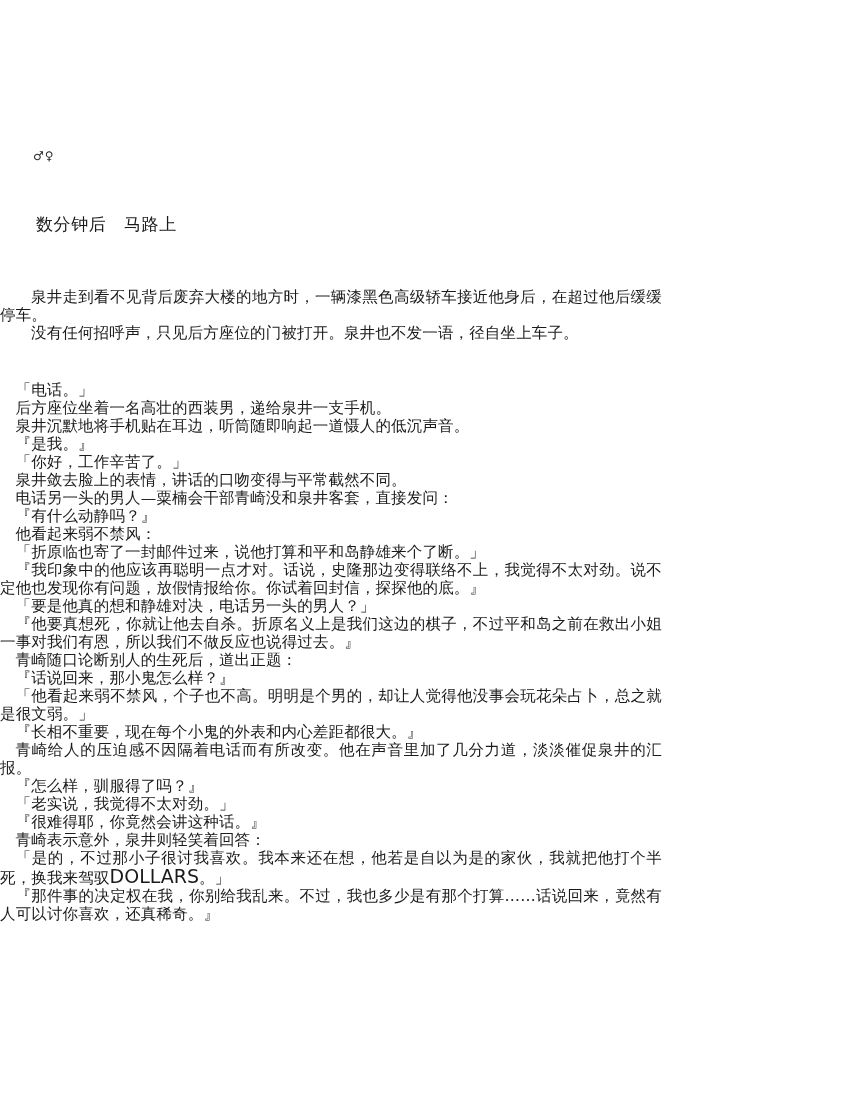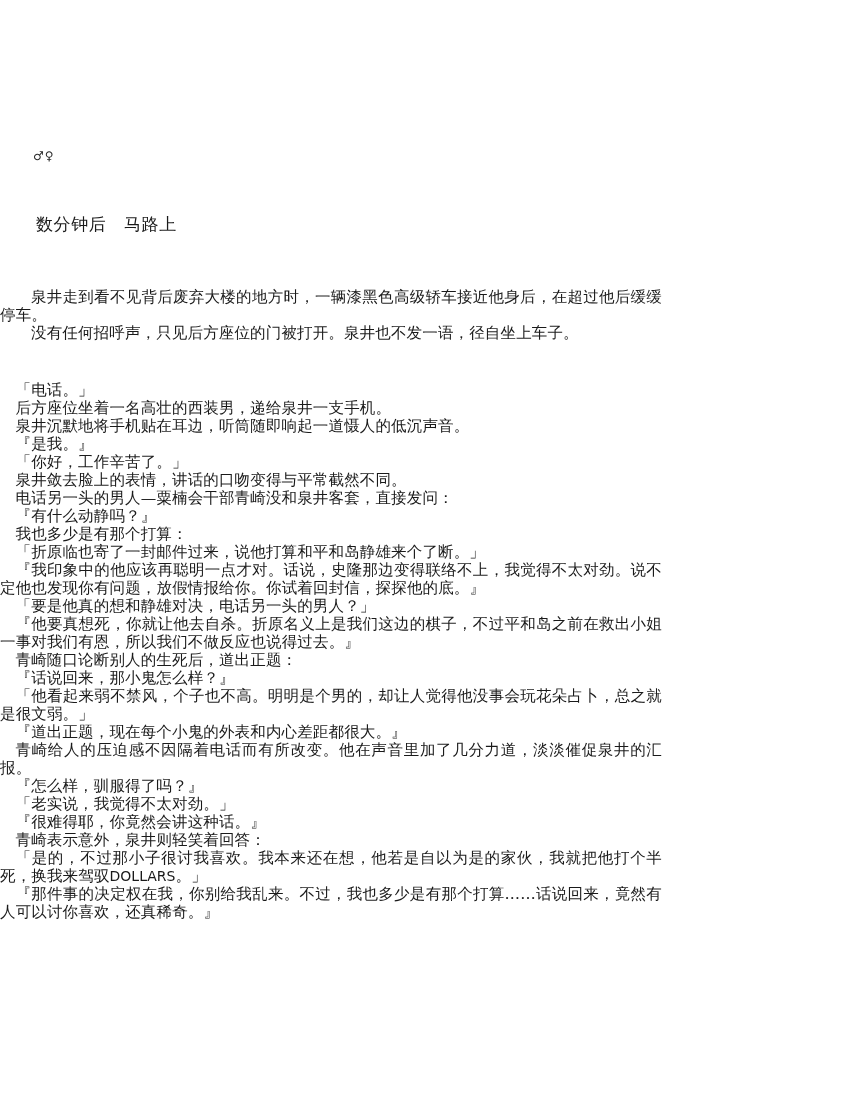--- a/index.html
+++ b/index.html
@@ -71,21 +71,21 @@
     word-break: break-all;
   }
 
   p.para.indent1 {
     text-indent: 15.5px;
   }
   .spacer-md { height: 39px; }
 
   .latin {
     font-family: "DejaVu Sans", "Liberation Sans", sans-serif;
-    font-size: 14px;
+    font-size: 19px;
     letter-spacing: 0;
   }
 </style>
 </head>
 <body>
 
 <div class="page">
 
   <div class="symbol-line">♂♀</div>
 
@@ -96,29 +96,29 @@
       <p class="para">没有任何招呼声，只见后方座位的门被打开。泉井也不发一语，径自坐上车子。</p>
       <div class="spacer-md"></div>
       <p class="para indent1">「电话。」</p>
       <p class="para indent1">后方座位坐着一名高壮的西装男，递给泉井一支手机。</p>
       <p class="para indent1">泉井沉默地将手机贴在耳边，听筒随即响起一道慑人的低沉声音。</p>
       <p class="para indent1">『是我。』</p>
       <p class="para indent1">「你好，工作辛苦了。」</p>
       <p class="para indent1">泉井敛去脸上的表情，讲话的口吻变得与平常截然不同。</p>
       <p class="para indent1">电话另一头的男人—粟楠会干部青崎没和泉井客套，直接发问：</p>
       <p class="para indent1">『有什么动静吗？』</p>
-      <p class="para indent1">我也多少是有那个打算：</p>
+      <p class="para indent1">他看起来弱不禁风：</p>
       <p class="para indent1">「折原临也寄了一封邮件过来，说他打算和平和岛静雄来个了断。」</p>
       <p class="para indent1">『我印象中的他应该再聪明一点才对。话说，史隆那边变得联络不上，我觉得不太对劲。说不定他也发现你有问题，放假情报给你。你试着回封信，探探他的底。』</p>
       <p class="para indent1">「要是他真的想和静雄对决，电话另一头的男人？」</p>
       <p class="para indent1">『他要真想死，你就让他去自杀。折原名义上是我们这边的棋子，不过平和岛之前在救出小姐一事对我们有恩，所以我们不做反应也说得过去。』</p>
       <p class="para indent1">青崎随口论断别人的生死后，道出正题：</p>
       <p class="para indent1">『话说回来，那小鬼怎么样？』</p>
       <p class="para indent1">「他看起来弱不禁风，个子也不高。明明是个男的，却让人觉得他没事会玩花朵占卜，总之就是很文弱。」</p>
-      <p class="para indent1">『道出正题，现在每个小鬼的外表和内心差距都很大。』</p>
+      <p class="para indent1">『长相不重要，现在每个小鬼的外表和内心差距都很大。』</p>
       <p class="para indent1">青崎给人的压迫感不因隔着电话而有所改变。他在声音里加了几分力道，淡淡催促泉井的汇报。</p>
       <p class="para indent1">『怎么样，驯服得了吗？』</p>
       <p class="para indent1">「老实说，我觉得不太对劲。」</p>
       <p class="para indent1">『很难得耶，你竟然会讲这种话。』</p>
       <p class="para indent1">青崎表示意外，泉井则轻笑着回答：</p>
       <p class="para indent1">「是的，不过那小子很讨我喜欢。我本来还在想，他若是自以为是的家伙，我就把他打个半死，换我来驾驭<span class="latin">DOLLARS</span>。」</p>
       <p class="para indent1">『那件事的决定权在我，你别给我乱来。不过，我也多少是有那个打算……话说回来，竟然有人可以讨你喜欢，还真稀奇。』</p>
     </div>
 
 </div>

